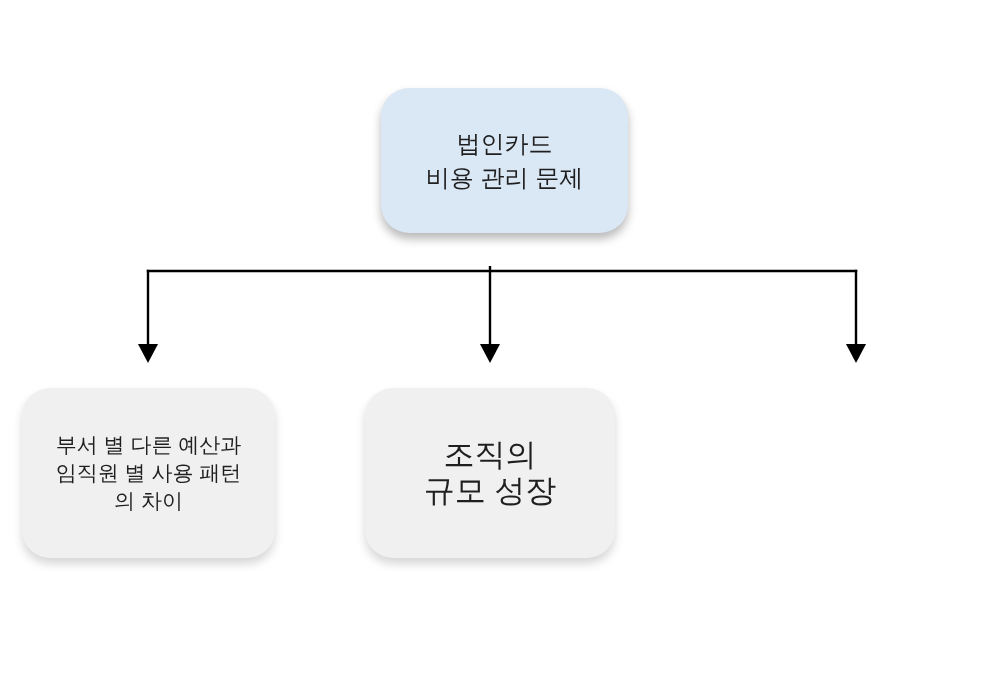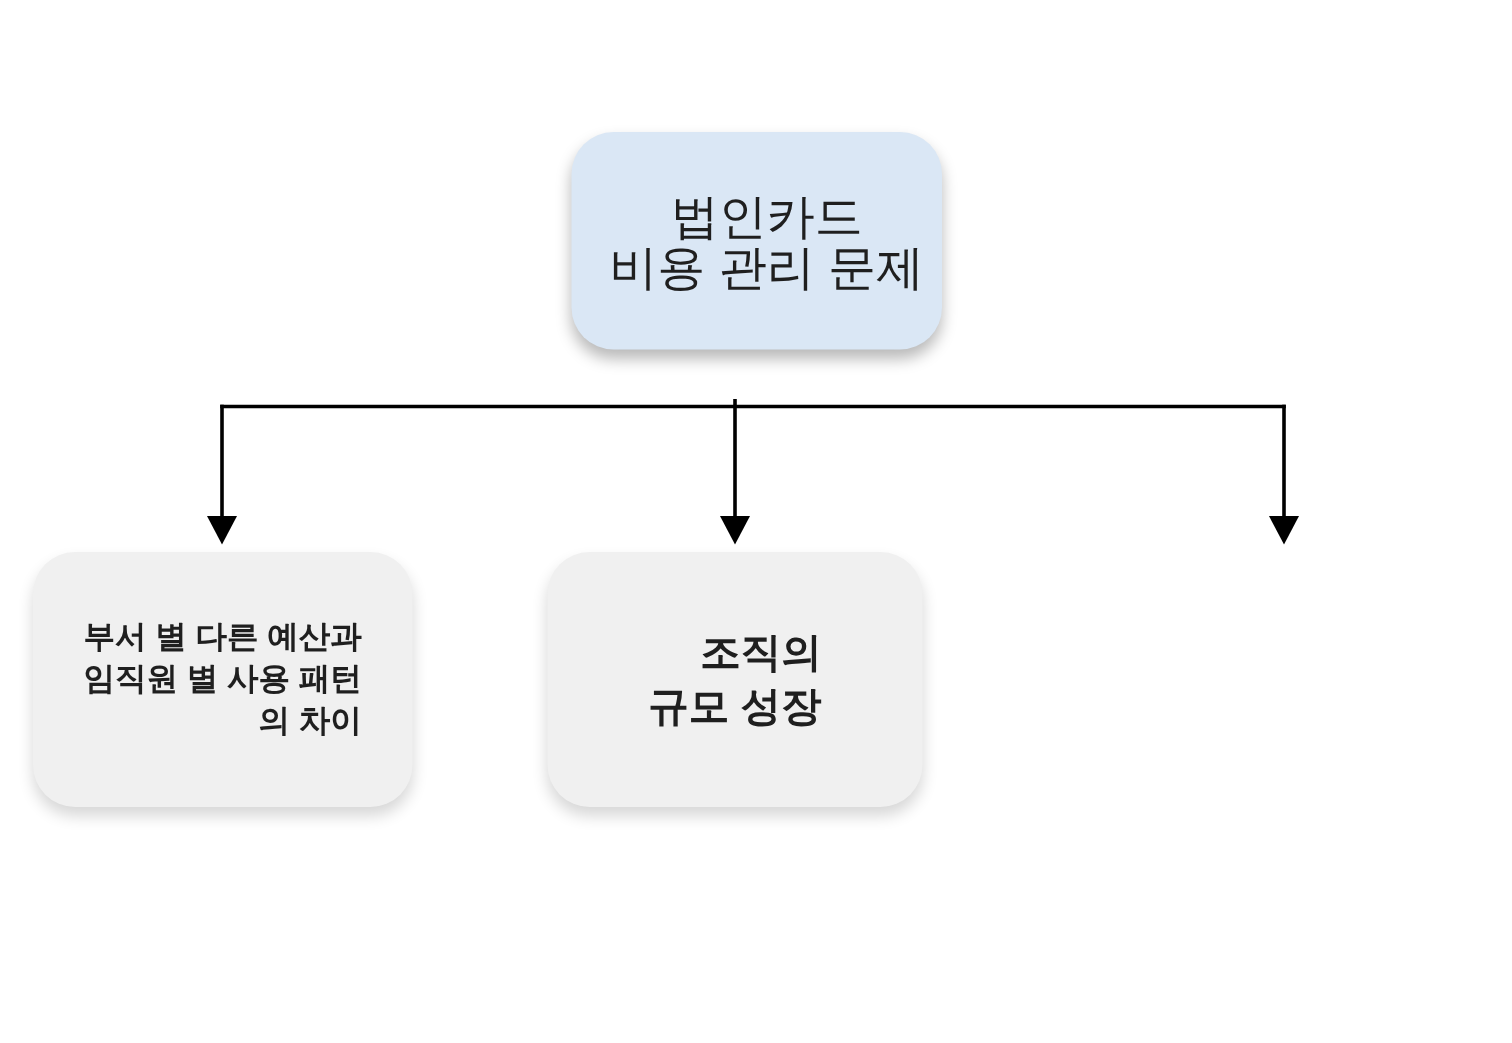--- a/index.html
+++ b/index.html
@@ -30,37 +30,35 @@
     box-sizing: border-box;
     padding: 8px 12px;
   }
   .node-root {
     left: 381px;
     top: 88px;
     width: 247px;
     height: 145px;
     background: var(--root-fill, #dae7f5);
     box-shadow: 0 6px 10px rgba(0, 0, 0, 0.28);
-    font-size: 32px;
+    font-size: 24px;
     line-height: 34px;
     font-weight: 500;
-    justify-content: flex-end;
   }
   .node-child {
-    top: 368px;
+    top: 388px;
     height: 170px;
     background: var(--child-fill, #f0f0f0);
     box-shadow: 0 6px 10px rgba(0, 0, 0, 0.16);
     font-size: 21px;
     line-height: 28px;
-    font-weight: 700;
-    text-align: right;
+    font-weight: 400;
   }
   .node-child-1 { left: 22px;  width: 253px; }
-  .node-child-2 { left: 365px; width: 250px; font-size: 27px; line-height: 36px; }
+  .node-child-2 { left: 365px; width: 250px; font-size: 31px; line-height: 36px; }
   .node-child-3 { left: 729px; width: 249px; }
   svg.connectors {
     position: absolute;
     left: 0;
     top: 0;
     pointer-events: none;
   }
   svg.connectors line {
     stroke: var(--line-color, #000000);
     stroke-width: 2.4;

